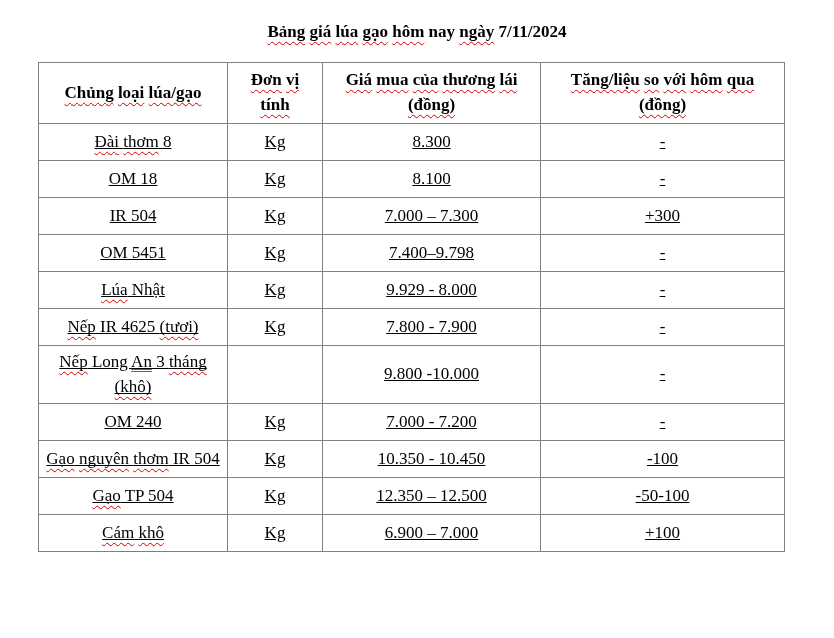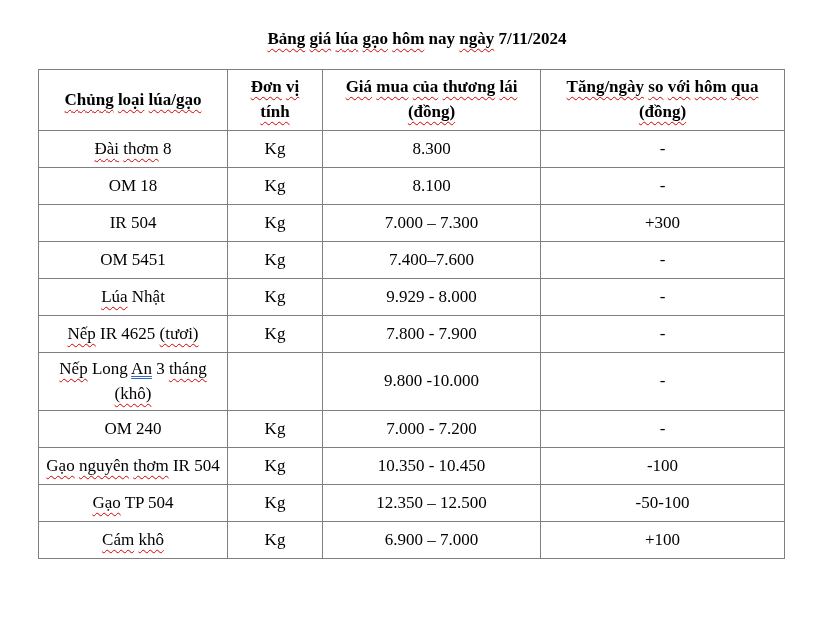--- a/index.html
+++ b/index.html
@@ -10,21 +10,21 @@
   .page {
     position: relative;
     width: 834px;
     height: 638px;
     background: #ffffff;
     font-family: "Liberation Serif", "DejaVu Serif", serif;
     color: #000000;
     overflow: hidden;
   }
   .doc-title {
-    padding-top: 28px;
+    padding-top: 21px;
     text-align: center;
     font-weight: bold;
     font-size: 17px;
     line-height: 22px;
   }
   table.price-table {
     border-collapse: collapse;
     table-layout: fixed;
     width: 746px;
     margin: 19px 0 0 38px;
@@ -37,20 +37,21 @@
     line-height: 1.45;
     padding: 4px 6px;
     overflow: hidden;
   }
   .price-table thead th {
     font-weight: bold;
     height: 52px;
   }
   .price-table tbody td {
     height: 28px;
+    text-decoration: underline;
   }
   
   .m-r {
     text-decoration: underline;
     text-decoration-style: wavy;
     text-decoration-color: #d40000;
     text-decoration-thickness: 1px;
     text-decoration-skip-ink: none;
     text-underline-offset: 4px;
   }
@@ -74,21 +75,21 @@
       <col style="width:189px">
       <col style="width:95px">
       <col style="width:218px">
       <col style="width:244px">
     </colgroup>
     <thead>
       <tr>
         <th><span class="m-r">Chủng</span><span> </span><span class="m-r">loại</span><span> </span><span class="m-r">lúa/gạo</span></th>
         <th><span class="m-r">Đơn</span><span> </span><span class="m-r">vị</span><span> </span><span class="m-r">tính</span></th>
         <th><span class="m-r">Giá</span><span> </span><span class="m-r">mua</span><span> </span><span class="m-r">của</span><span> </span><span class="m-r">thương</span><span> </span><span class="m-r">lái</span><span> </span><span class="m-r">(đồng)</span></th>
-        <th><span class="m-r">Tăng/ngày</span><span> </span><span class="m-r">so</span><span> </span><span class="m-r">với</span><span> </span><span class="m-r">hôm</span><span> </span><span class="m-r">qua</span><span> </span><span class="m-r">(đồng)</span></th>
+        <th><span class="m-r">Tăng/liệu</span><span> </span><span class="m-r">so</span><span> </span><span class="m-r">với</span><span> </span><span class="m-r">hôm</span><span> </span><span class="m-r">qua</span><span> </span><span class="m-r">(đồng)</span></th>
       </tr>
     </thead>
     <tbody>
         <tr>
           <td><span class="m-r">Đài</span><span> </span><span class="m-r">thơm</span><span> 8</span></td>
           <td>Kg</td>
           <td>8.300</td>
           <td>-</td>
         </tr>
         <tr>
@@ -99,21 +100,21 @@
         </tr>
         <tr>
           <td><span>IR 504</span></td>
           <td>Kg</td>
           <td>7.000 – 7.300</td>
           <td>+300</td>
         </tr>
         <tr>
           <td><span>OM 5451</span></td>
           <td>Kg</td>
-          <td>7.400–7.600</td>
+          <td>7.400–9.798</td>
           <td>-</td>
         </tr>
         <tr>
           <td><span class="m-r">Lúa</span><span> Nhật</span></td>
           <td>Kg</td>
           <td>9.929 - 8.000</td>
           <td>-</td>
         </tr>
         <tr>
           <td><span class="m-r">Nếp</span><span> IR 4625 </span><span class="m-r">(tươi)</span></td>

